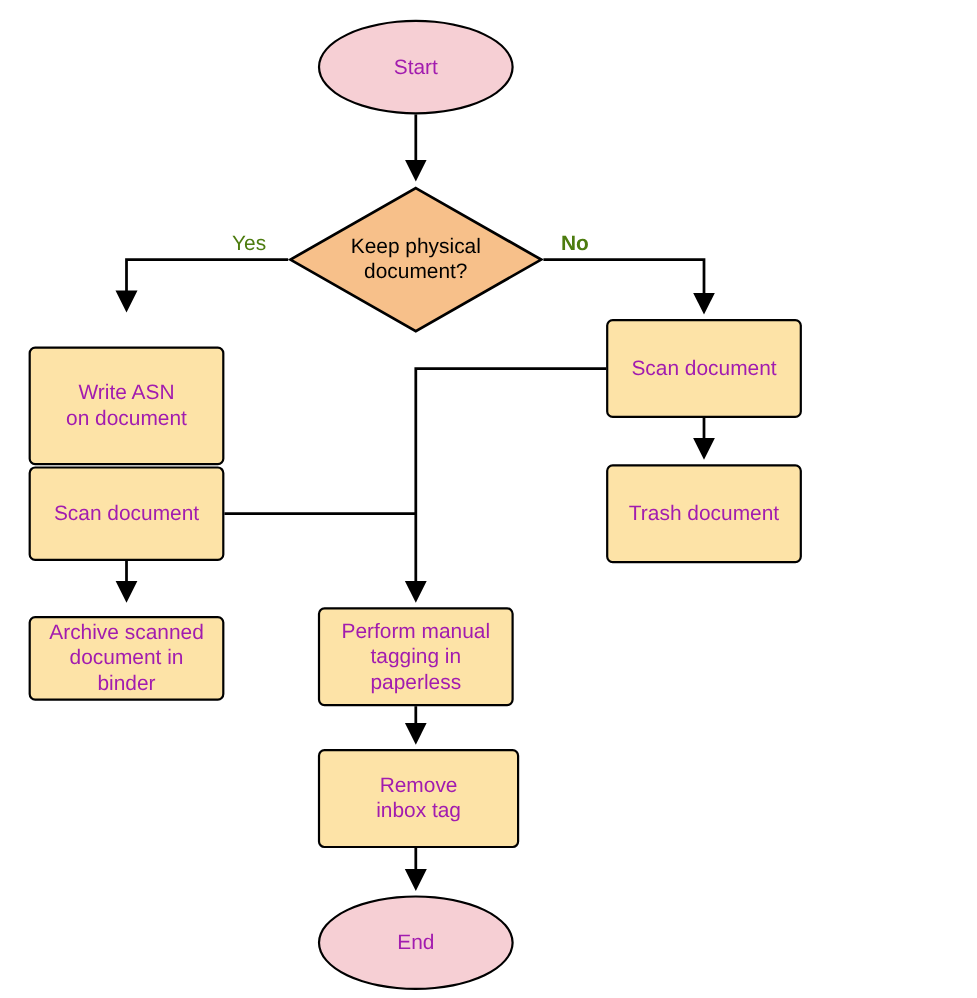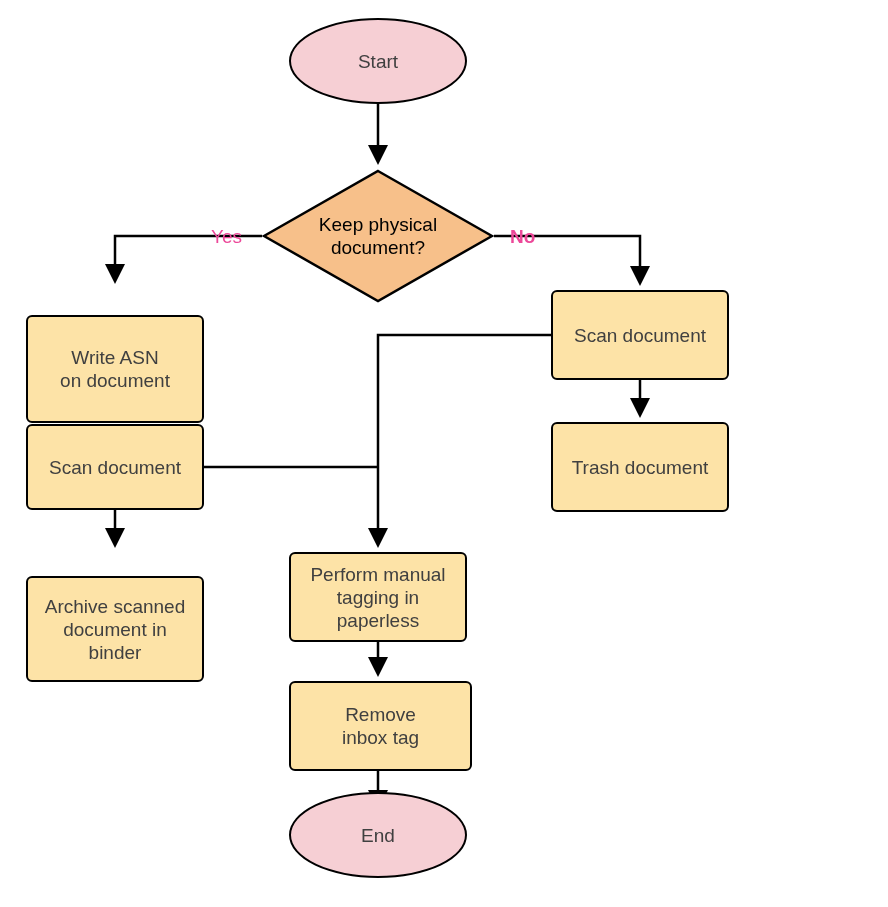--- a/index.html
+++ b/index.html
@@ -24,21 +24,21 @@
     width: 888px;
     height: 907px;
   }
   .node {
     position: absolute;
     box-sizing: border-box;
     display: flex;
     align-items: center;
     justify-content: center;
     text-align: center;
-    color: #404040;
+    color: #a21caf;
     font-size: 19px;
     line-height: 23px;
     white-space: pre-line;
   }
   .terminator {
     border: 2px solid #000000;
     border-radius: 50%;
     background: #f6cfd4;
   }
   .process {
@@ -60,22 +60,21 @@
     justify-content: center;
     text-align: center;
     font-size: 19px;
     line-height: 23px;
     color: #000000;
     white-space: pre-line;
   }
   .edge-label {
     position: absolute;
     font-size: 19px;
-    color: #ec4899;
-    margin-top: 15px;
+    color: #4d7c0f;
   }
   .note {
     position: absolute;
     font-style: italic;
     font-size: 19px;
     line-height: 24px;
     color: #000000;
     width: 400px;
   }
 </style>
@@ -126,21 +125,21 @@
 
   <div class="node process" style="left:26px; top:288px; width:178px; height:108px;margin-top:27px;">
     <span>Write ASN
 on document</span>
   </div>
 
   <div class="node process" style="left:26px; top:424px; width:178px; height:86px;">
     <span>Scan document</span>
   </div>
 
-  <div class="node process" style="left:26px; top:576px; width:178px; height:106px;align-items:center;">
+  <div class="node process" style="left:26px; top:560px; width:178px; height:77px;align-items:center;">
     <span>Archive scanned
 document in
 binder</span>
   </div>
 
   <div class="node process" style="left:551px; top:290px; width:178px; height:90px;">
     <span>Scan document</span>
   </div>
 
   <div class="node process" style="left:551px; top:422px; width:178px; height:90px;">
@@ -151,21 +150,21 @@
     <span>Perform manual
 tagging in
 paperless</span>
   </div>
 
   <div class="node process" style="left:289px; top:681px; width:183px; height:90px;">
     <span>Remove
 inbox tag</span>
   </div>
 
-  <div class="node terminator" style="left:289px; top:792px; width:178px; height:86px;">
+  <div class="node terminator" style="left:289px; top:814px; width:178px; height:86px;">
     <span>End</span>
   </div>
 
   <div class="edge-label" style="left:211px; top:211px;">Yes</div>
   <div class="edge-label" style="left:510px; top:211px;font-weight:bold;">No</div>
 
 
 </div>
 
 </body></html>

